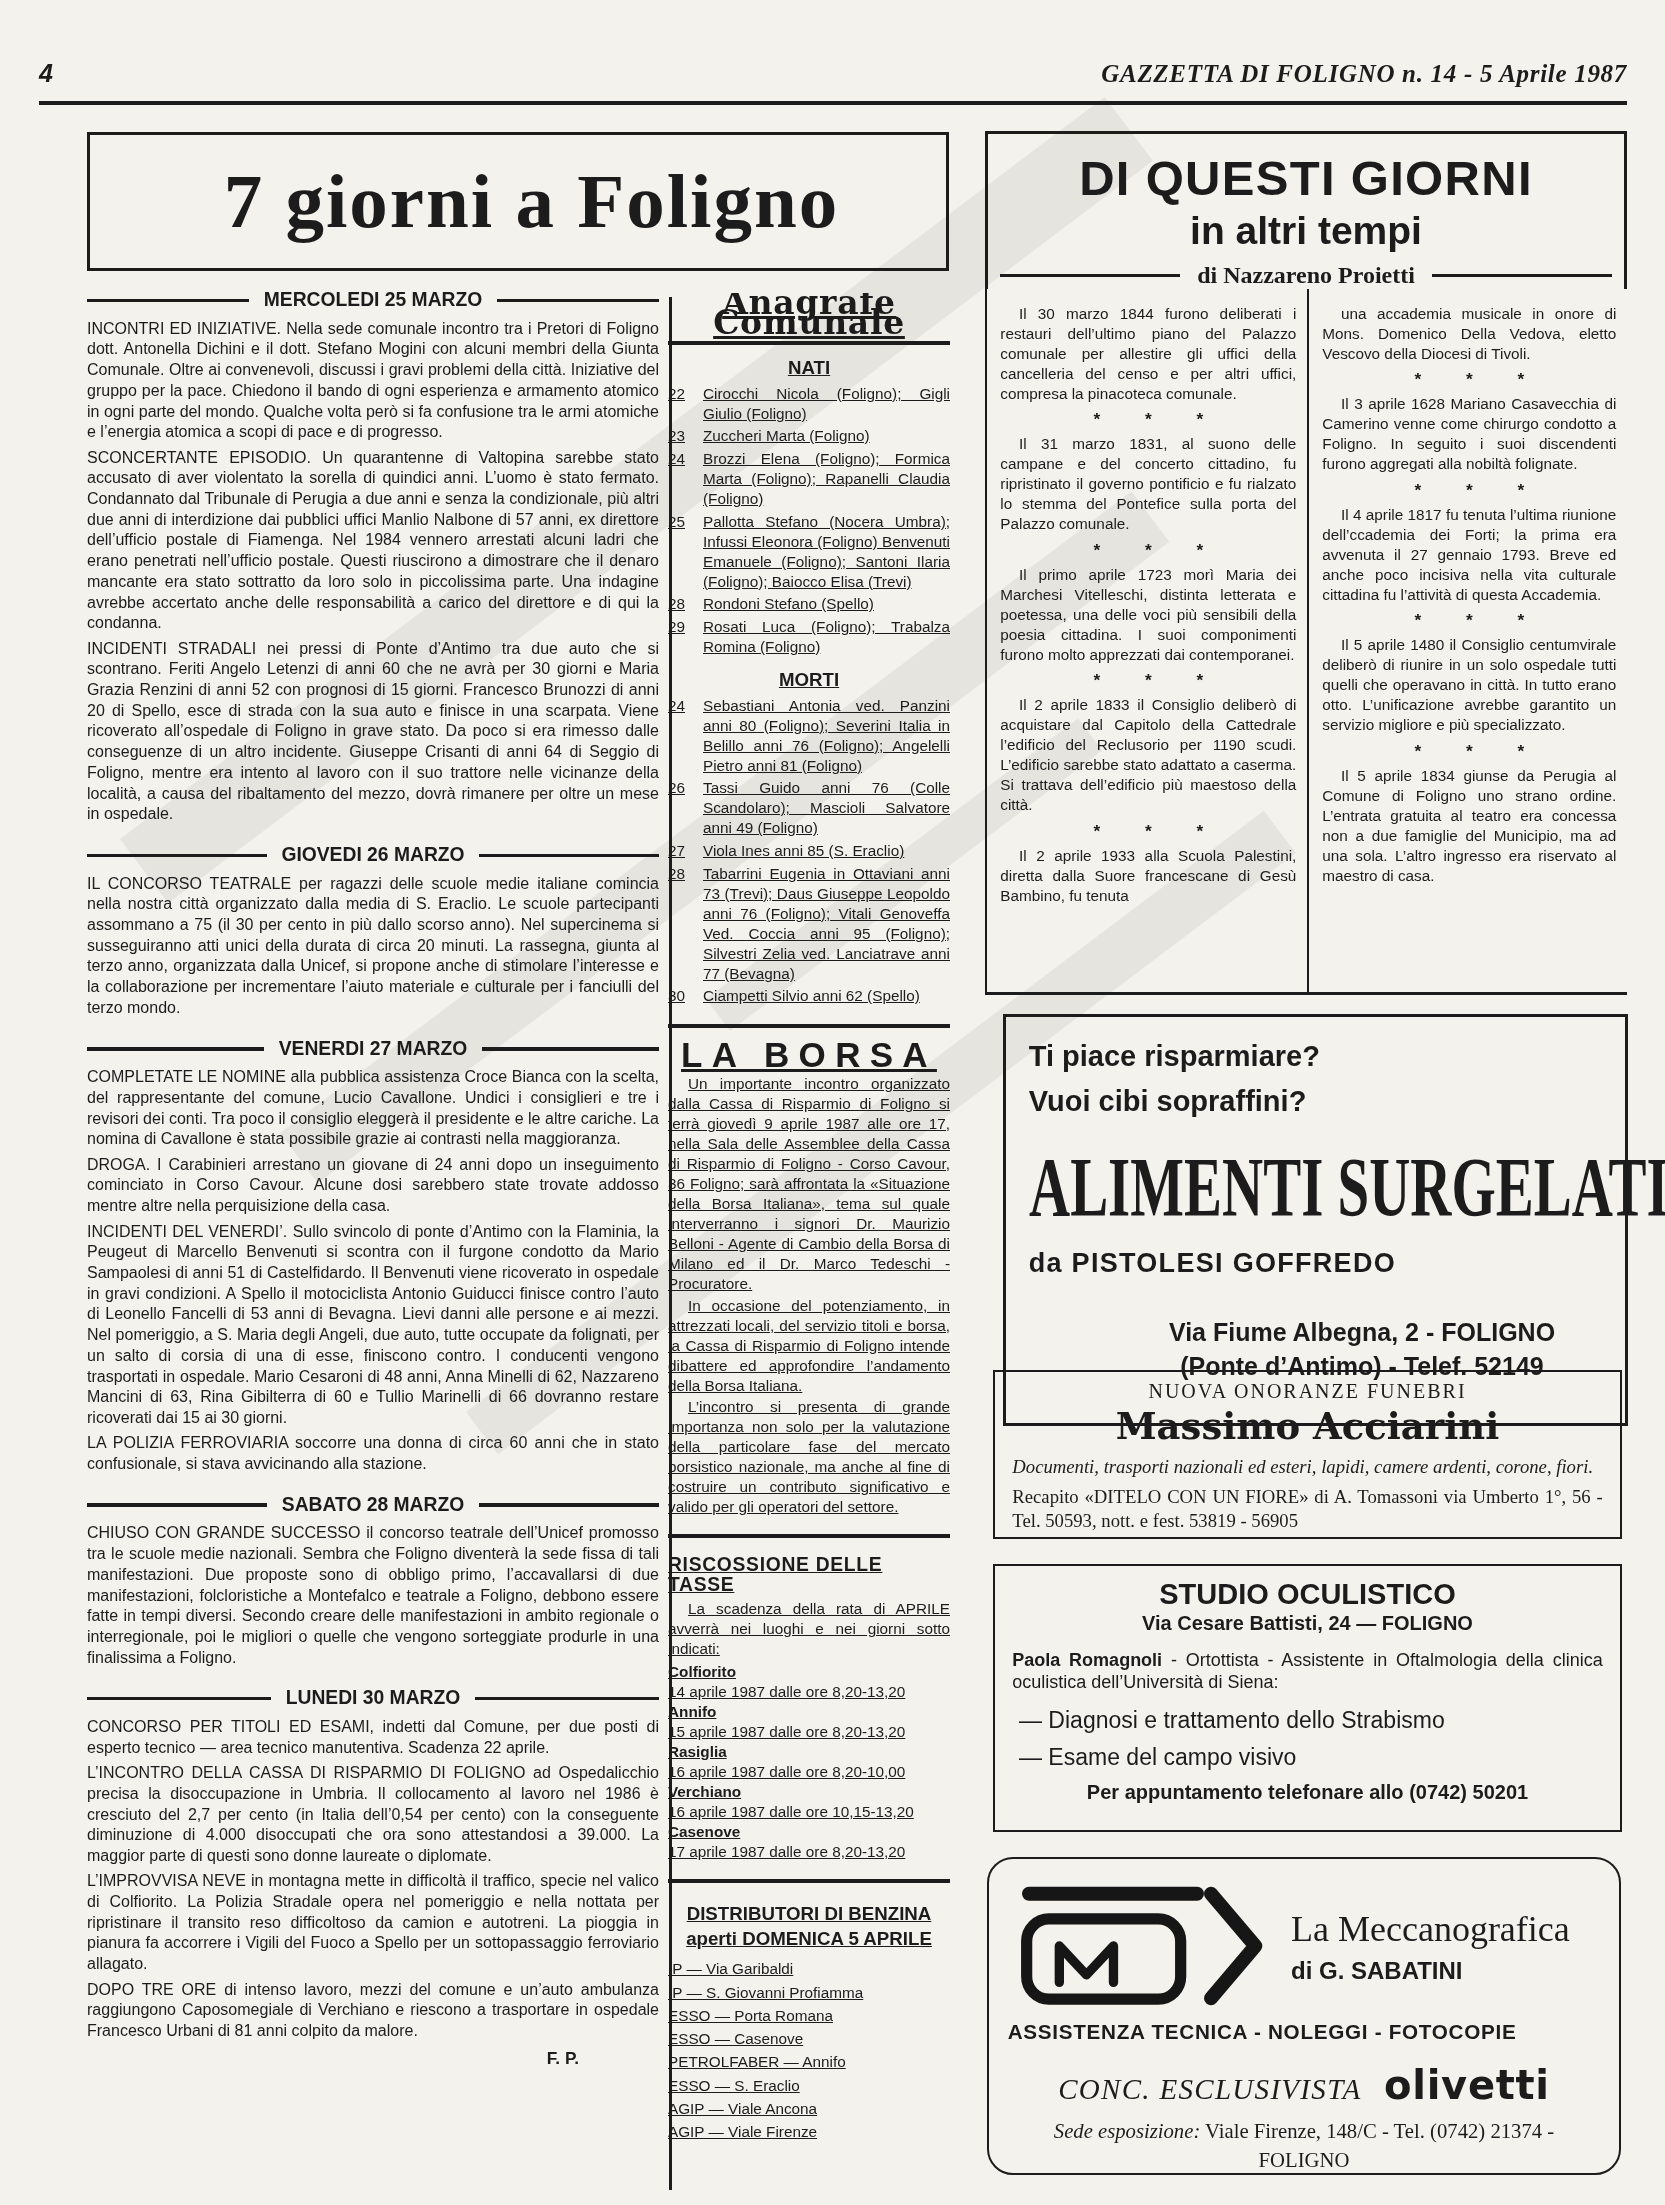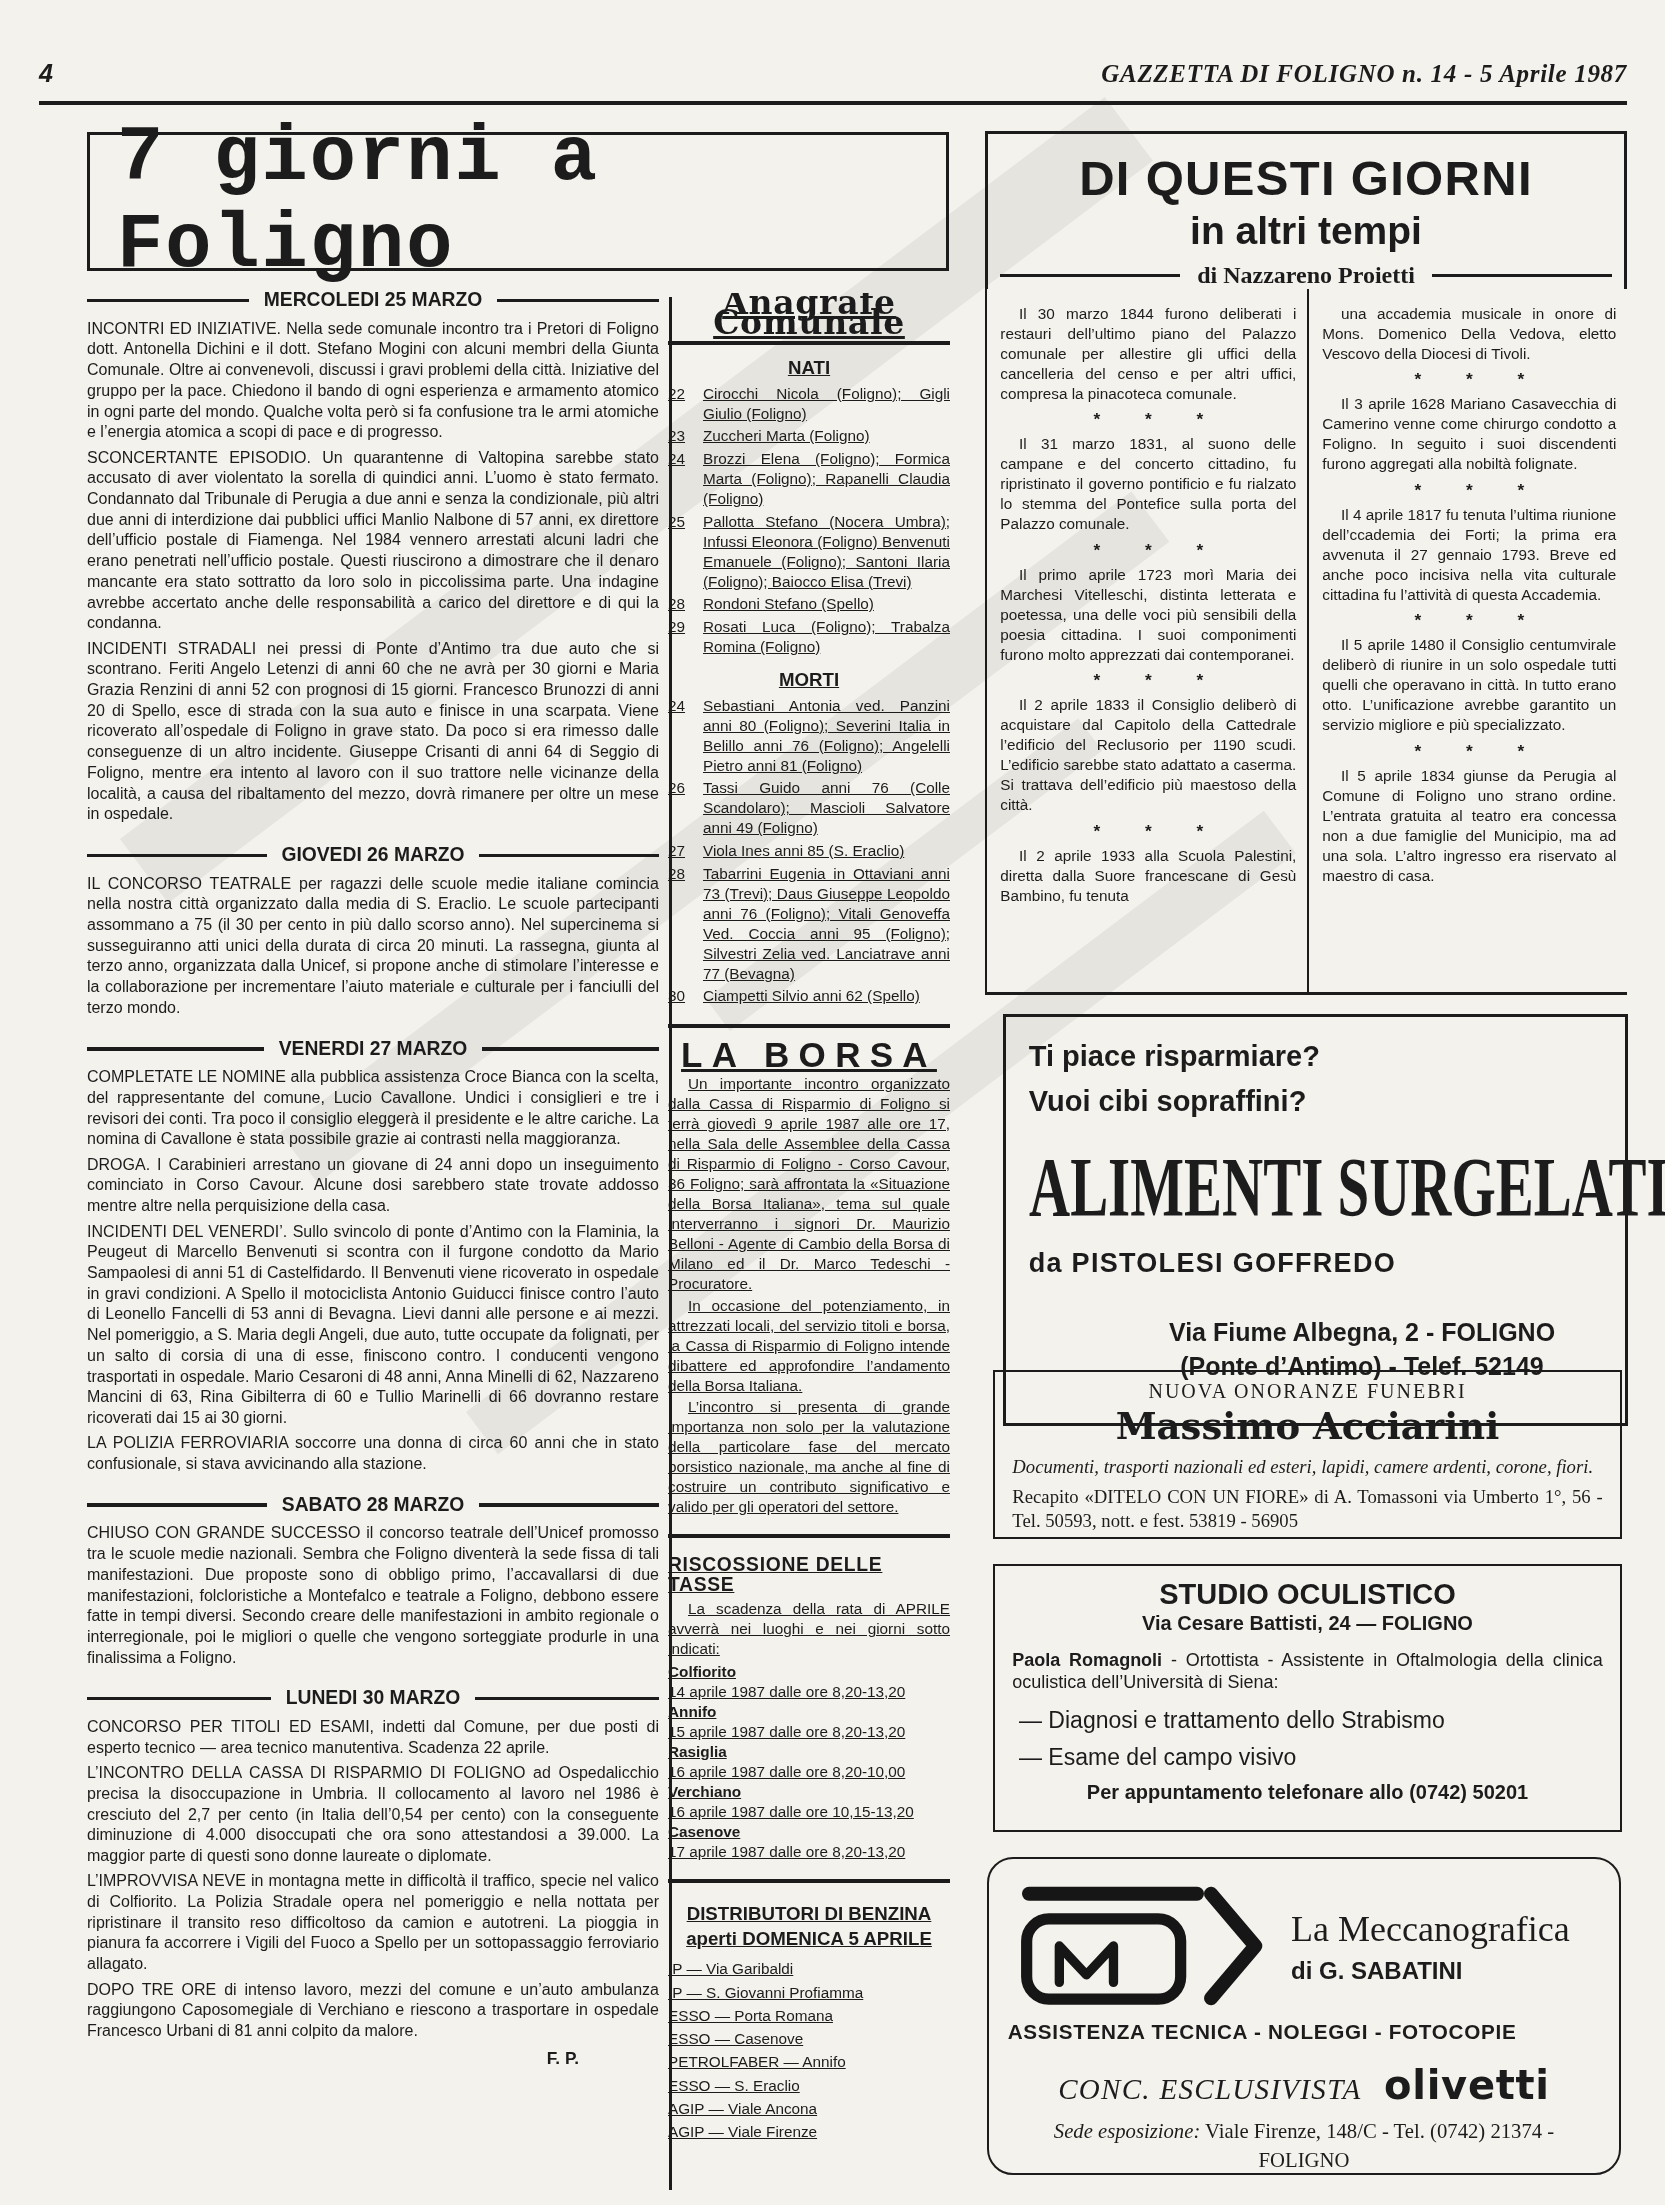--- a/index.html
+++ b/index.html
@@ -16,21 +16,21 @@
 
   
   .page-head{position:absolute;left:39px;right:39px;top:59px;display:flex;justify-content:space-between;align-items:baseline;}
   .page-num{font-weight:bold;font-style:italic;font-size:25px;}
   .masthead{font-family:"Liberation Serif",serif;font-style:italic;font-weight:bold;font-size:25px;letter-spacing:0.7px;}
   .head-rule{position:absolute;left:39px;right:39px;top:101px;height:4px;background:#1c1c1c;}
 
   
   .title-box{position:absolute;left:87px;top:132px;width:862px;height:139px;border:3.3px solid #1c1c1c;
              display:flex;align-items:center;justify-content:center;}
-  .title-box span{font-family:Liberation Mono, monospace;font-weight:bold;font-size:77px;letter-spacing:2px;margin-left:27px;}
+  .title-box span{font-family:Liberation Serif, serif;font-weight:bold;font-size:77px;letter-spacing:2px;margin-left:27px;}
 
   
   .left-col{position:absolute;left:87px;top:290px;width:572px;height:1899px;overflow:hidden;
             font-size:16px;line-height:20.7px;}
   .day-header{display:flex;align-items:center;gap:14.7px;font-weight:bold;font-size:19.3px;margin:20px 0 8px;}
   .art:first-child .day-header{margin-top:0;}
   .day-header::before,.day-header::after{content:"";flex:1;height:3.3px;background:#1c1c1c;}
   .plist p{margin:0 0 4.7px;text-align:justify;}
   .signature{text-align:right;font-weight:bold;font-size:17.3px;padding-right:80px;margin-top:6.7px;}
 

